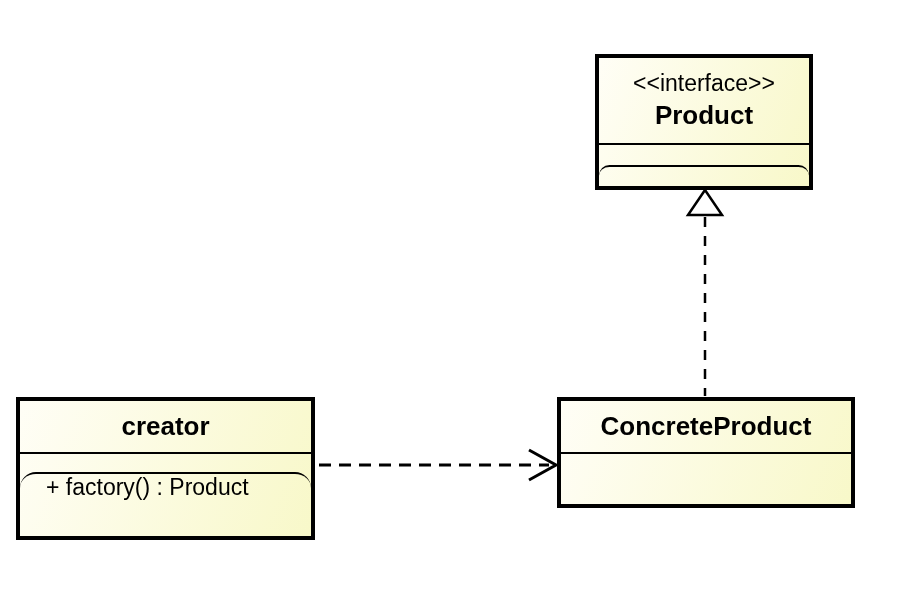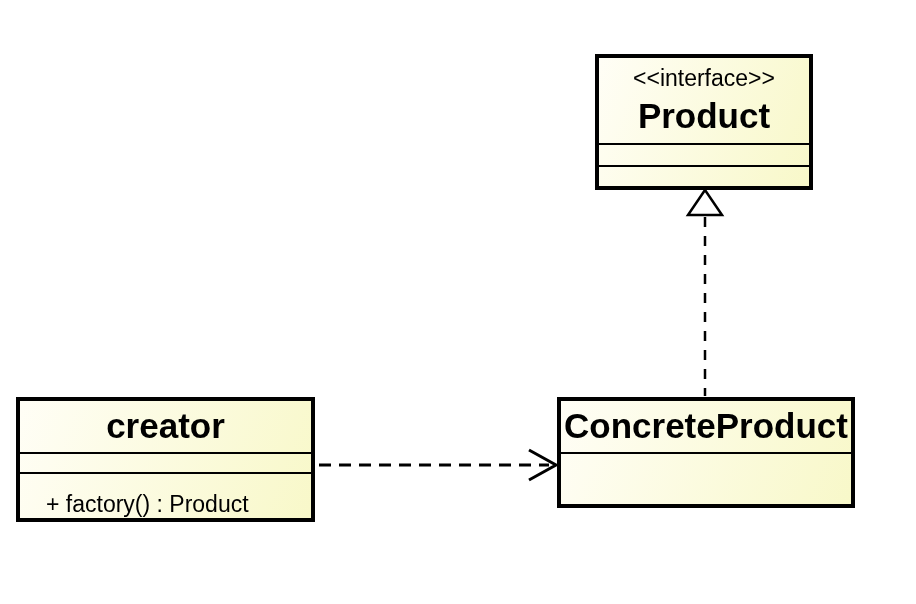--- a/index.html
+++ b/index.html
@@ -30,48 +30,49 @@
     position: absolute;
     box-sizing: border-box;
     border: 4px solid var(--color-border, #000);
     background: linear-gradient(110deg,
       var(--color-fill-light, #fffef6) 0%,
       var(--color-fill-dark, #f8f8c9) 100%);
     display: flex;
     flex-direction: column;
   }
   .c-product  { left: 595px; top: 54px;  width: 218px; height: 136px; }
-  .c-creator  { left: 16px;  top: 397px; width: 299px; height: 125px; }
+  .c-creator  { left: 16px;  top: 397px; width: 299px; height: 143px; }
   .c-concrete { left: 557px; top: 397px; width: 298px; height: 111px; }
 
   .compartment { box-sizing: border-box; }
   .title-comp {
     display: flex; flex-direction: column;
     align-items: center; justify-content: center;
     gap: 5px;
   }
   .c-product  .title-comp { height: 85px; }
   .c-creator  .title-comp,
   .c-concrete .title-comp { height: 51px; }
 
   .attrs-comp { border-top: 2px solid var(--color-border, #000); }
   .c-product  .attrs-comp { height: 22px; }
   .c-creator  .attrs-comp,
   .c-concrete .attrs-comp { height: 20px; }
 
   .methods-comp {
     border-top: 2px solid var(--color-border, #000);
     flex: 1;
-    display: flex; align-items: flex-end;
+    display: flex; align-items: flex-start;
     padding-left: 26px;
+    border-radius: 16px;
   }
   .c-product .methods-comp { padding-left: 0; }
 
   .stereotype   { font-size: 23px; line-height: 1.15; }
-  .class-name   { font-size: 35px; font-weight: bold; line-height: 1.15; }
+  .class-name   { font-size: 26px; font-weight: bold; line-height: 1.15; }
   .method-label { font-size: 23px; white-space: nowrap; }
 </style>
 </head>
 <body>
 
 <div class="canvas">
 
   <svg class="edges" width="916" height="604" viewBox="0 0 916 604">
     <g>
       <path class="edge-line" d="M705 217 L705 396" stroke-width="2.5" stroke-dasharray="10 9"></path>

